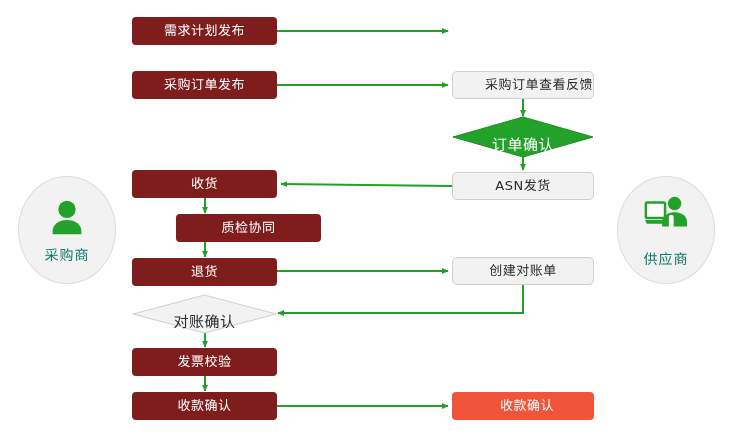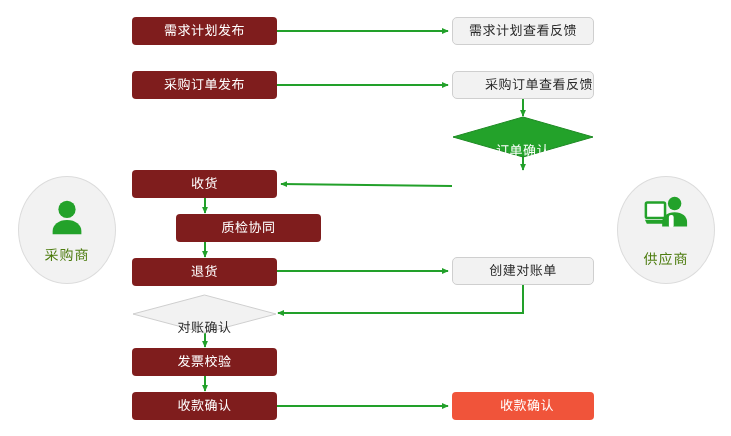--- a/index.html
+++ b/index.html
@@ -66,27 +66,27 @@
   .diamond .dshape {
     position: absolute;
     left: 0;
     top: 0;
     width: 100%;
     height: 100%;
   }
   .diamond .dlabel {
     position: absolute;
     left: 0;
-    top: 12px;
+    top: 6px;
     width: 100%;
     height: 100%;
     display: flex;
     align-items: center;
     justify-content: center;
-    font-size: 13px;
+    font-size: 15px;
     letter-spacing: 0.5px;
     white-space: nowrap;
   }
   .diamond.green .dlabel { color: #ffffff; }
   .diamond.plain .dlabel { color: #2b2b2b; }
 
   
   .actor {
     position: absolute;
     box-sizing: border-box;
@@ -100,21 +100,21 @@
     z-index: 3;
   }
   .actor .aicon {
     width: 46px;
     height: 46px;
     display: block;
     margin-bottom: 2px;
   }
   .actor .alabel {
     font-size: 14px;
-    color: #4d7c0f;
+    color: #0f766e;
     letter-spacing: 1px;
     white-space: nowrap;
     text-align: right;
   }
 </style>
 </head>
 <body>
 
 <div id="canvas">
 
@@ -172,33 +172,33 @@
       <path d="M2 29h22l2 4H4z" fill="#23a22a"></path>
       <circle cx="33" cy="12" r="7" fill="#23a22a"></circle>
       <path d="M33 21c-8 0-13 4.6-13 10.2V36h26v-4.8C46 25.6 41 21 33 21z" fill="#23a22a"></path>
       <rect x="27" y="24" width="5" height="13" rx="2" fill="#ffffff"></rect>
     </svg>
     <span class="alabel">供应商</span>
   </div>
 
   <div class="node green" style="left:132px; top:17px; width:145px; height:28px;">需求计划发布</div>
 
-  <div class="node plain" style="left:452px; top:17px; width:142px; height:28px;">需求计划查看反馈</div>
 
   <div class="node green" style="left:132px; top:71px; width:145px; height:28px;">采购订单发布</div>
 
   <div class="node plain" style="left:452px; top:71px; width:142px; height:28px;padding-left:32px;">采购订单查看反馈</div>
 
   <div class="diamond green" style="left:452px; top:116px; width:142px; height:42px;">
     <svg class="dshape" viewBox="0 0 142 42" preserveAspectRatio="none" xmlns="http://www.w3.org/2000/svg">
       <polygon points="71,1 141,21 71,41 1,21" fill="#23a22a" stroke="#1d8a23" stroke-width="1"></polygon>
     </svg>
     <span class="dlabel">订单确认</span>
   </div>
 
+  <div class="node plain" style="left:452px; top:172px; width:142px; height:28px;">ASN发货</div>
 
   <div class="node green" style="left:132px; top:170px; width:145px; height:28px;">收货</div>
 
   <div class="node green" style="left:132px; top:214px; width:145px; height:28px;margin-left:44px;">质检协同</div>
 
   <div class="node green" style="left:132px; top:258px; width:145px; height:28px;">退货</div>
 
   <div class="node plain" style="left:452px; top:257px; width:142px; height:28px;">创建对账单</div>
 
   <div class="diamond plain" style="left:132px; top:294px; width:145px; height:40px;">

